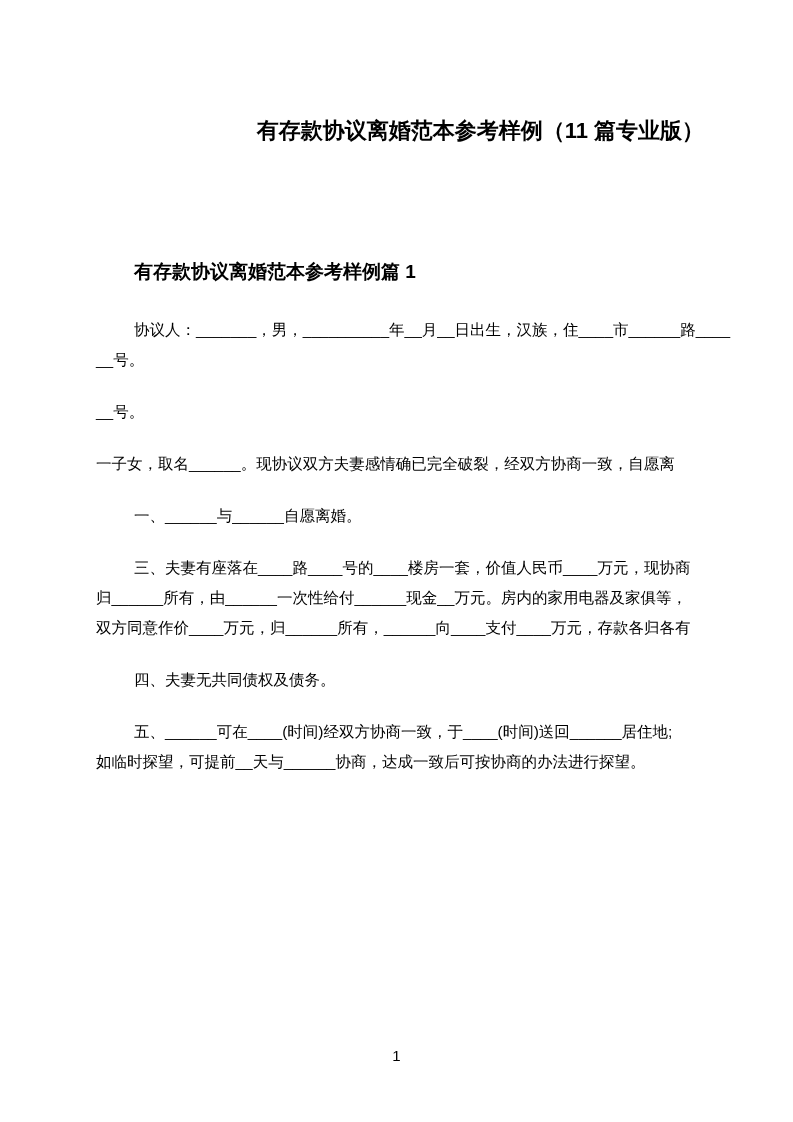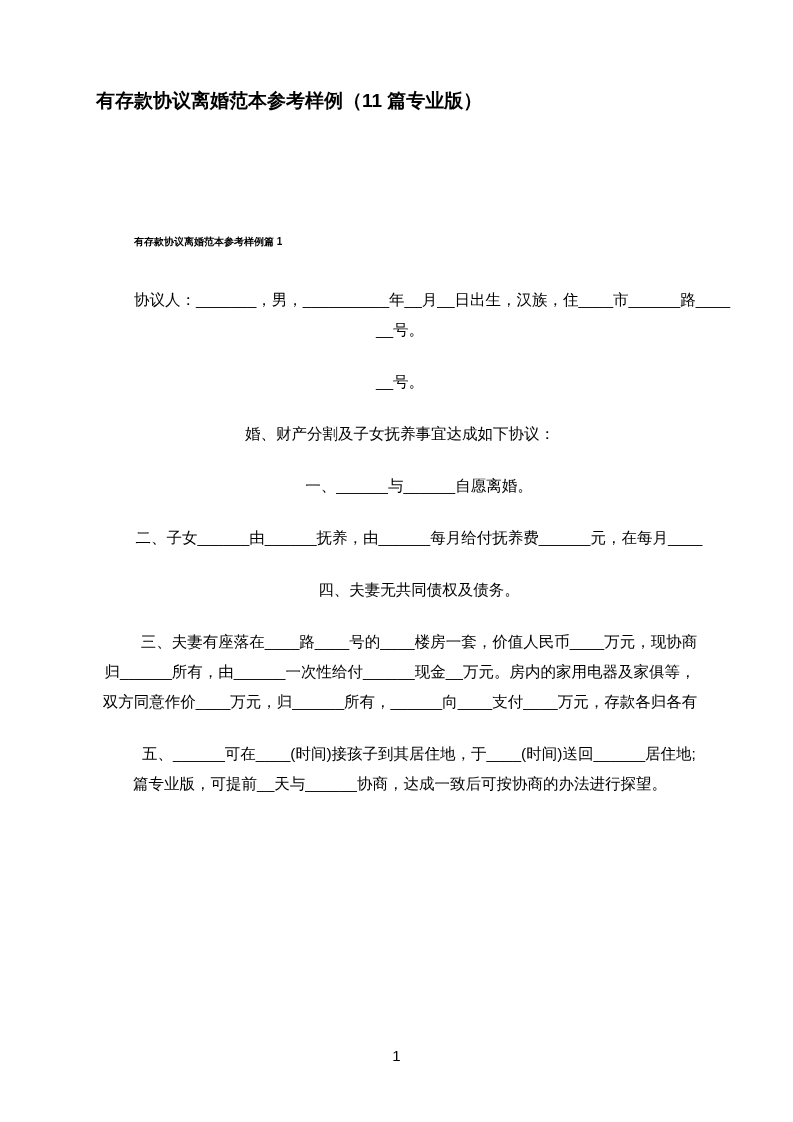--- a/index.html
+++ b/index.html
@@ -13,46 +13,45 @@
     height: 1122px;
     background: #ffffff;
     color: #000000;
     font-family: "Liberation Sans", "DejaVu Sans", sans-serif;
     overflow: hidden;
   }
   .content {
     padding: 0 89px 0 96px;
   }
   .doc-title {
-    margin: 84px 0 0 0;
-    font-size: 19px;
+    margin: 114px 0 0 0;
+    font-size: 22px;
     line-height: 34px;
     font-weight: bold;
-    text-align: left;
+    text-align: right;
     white-space: nowrap;
   }
   .section-heading {
     margin: 109px 0 0 0;
-    font-size: 10px;
+    font-size: 19px;
     line-height: 30px;
     font-weight: bold;
     padding-left: 38px;
     white-space: nowrap;
   }
   .para {
     margin: 22px 0 0 0;
     font-size: 15.5px;
   }
   .para.after-heading {
     margin-top: 28px;
   }
   .line {
     line-height: 30px;
     white-space: nowrap;
-    text-align: center;
   }
   .line.first {
     padding-left: 38px;
   }
   .page-footer {
     position: absolute;
     left: 0;
     right: 0;
     top: 1046px;
     text-align: center;
@@ -73,42 +72,41 @@
     <div class="para after-heading">
       <div class="line first">协议人：_______，男，__________年__月__日出生，汉族，住____市______路____</div>
       <div class="line">__号。</div>
     </div>
 
     <div class="para">
       <div class="line">__号。</div>
     </div>
 
     <div class="para">
-      <div class="line">婚、财产分割及子女抚养事宜达成如下协议：</div>
+      <div class="line">一子女，取名______。现协议双方夫妻感情确已完全破裂，经双方协商一致，自愿离</div>
     </div>
 
     <div class="para">
       <div class="line first">一、______与______自愿离婚。</div>
     </div>
 
     <div class="para">
-      <div class="line first">二、子女______由______抚养，由______每月给付抚养费______元，在每月____</div>
-    </div>
-
-    <div class="para">
-      <div class="line first">四、夫妻无共同债权及债务。</div>
     </div>
 
     <div class="para">
       <div class="line first">三、夫妻有座落在____路____号的____楼房一套，价值人民币____万元，现协商</div>
       <div class="line">归______所有，由______一次性给付______现金__万元。房内的家用电器及家俱等，</div>
       <div class="line">双方同意作价____万元，归______所有，______向____支付____万元，存款各归各有</div>
     </div>
 
     <div class="para">
-      <div class="line first">五、______可在____(时间)接孩子到其居住地，于____(时间)送回______居住地;</div>
-      <div class="line">篇专业版，可提前__天与______协商，达成一致后可按协商的办法进行探望。</div>
+      <div class="line first">四、夫妻无共同债权及债务。</div>
+    </div>
+
+    <div class="para">
+      <div class="line first">五、______可在____(时间)经双方协商一致，于____(时间)送回______居住地;</div>
+      <div class="line">如临时探望，可提前__天与______协商，达成一致后可按协商的办法进行探望。</div>
     </div>
 
   </div>
 
   <div class="page-footer">1</div>
 </div>
 
 </body></html>

